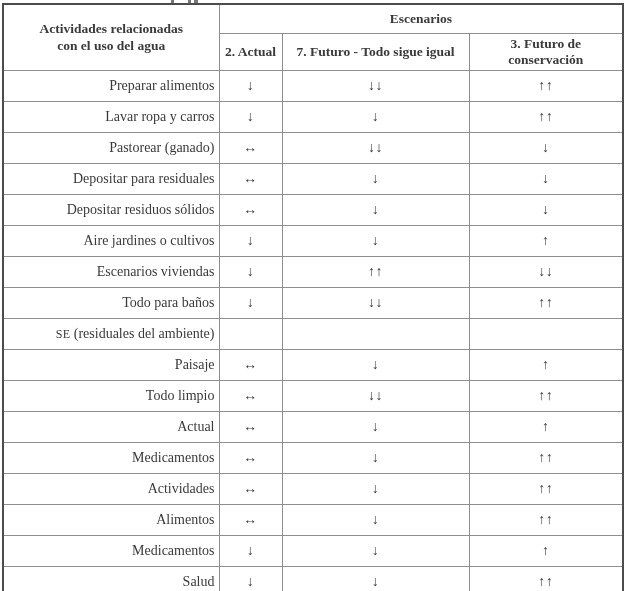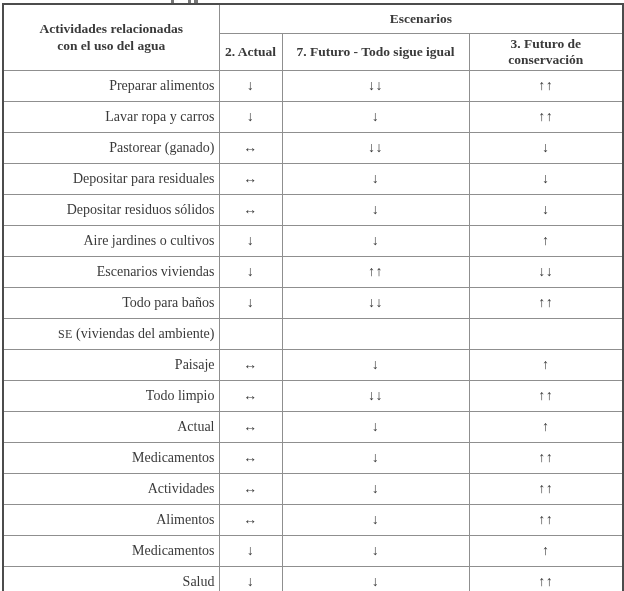--- a/index.html
+++ b/index.html
@@ -142,21 +142,21 @@
         <td class="arrow">↑↑</td>
         <td class="arrow">↓↓</td>
       </tr>
       <tr>
         <td class="activity">Todo para baños</td>
         <td class="arrow">↓</td>
         <td class="arrow">↓↓</td>
         <td class="arrow">↑↑</td>
       </tr>
       <tr>
-        <td class="activity"><span class="sc">se</span><span> (viviendas del ambiente)</span></td>
+        <td class="activity"><span class="sc">se</span><span> (residuales del ambiente)</span></td>
         <td class="arrow"></td>
         <td class="arrow"></td>
         <td class="arrow"></td>
       </tr>
       <tr>
         <td class="activity">Paisaje</td>
         <td class="arrow">↔</td>
         <td class="arrow">↓</td>
         <td class="arrow">↑</td>
       </tr>

